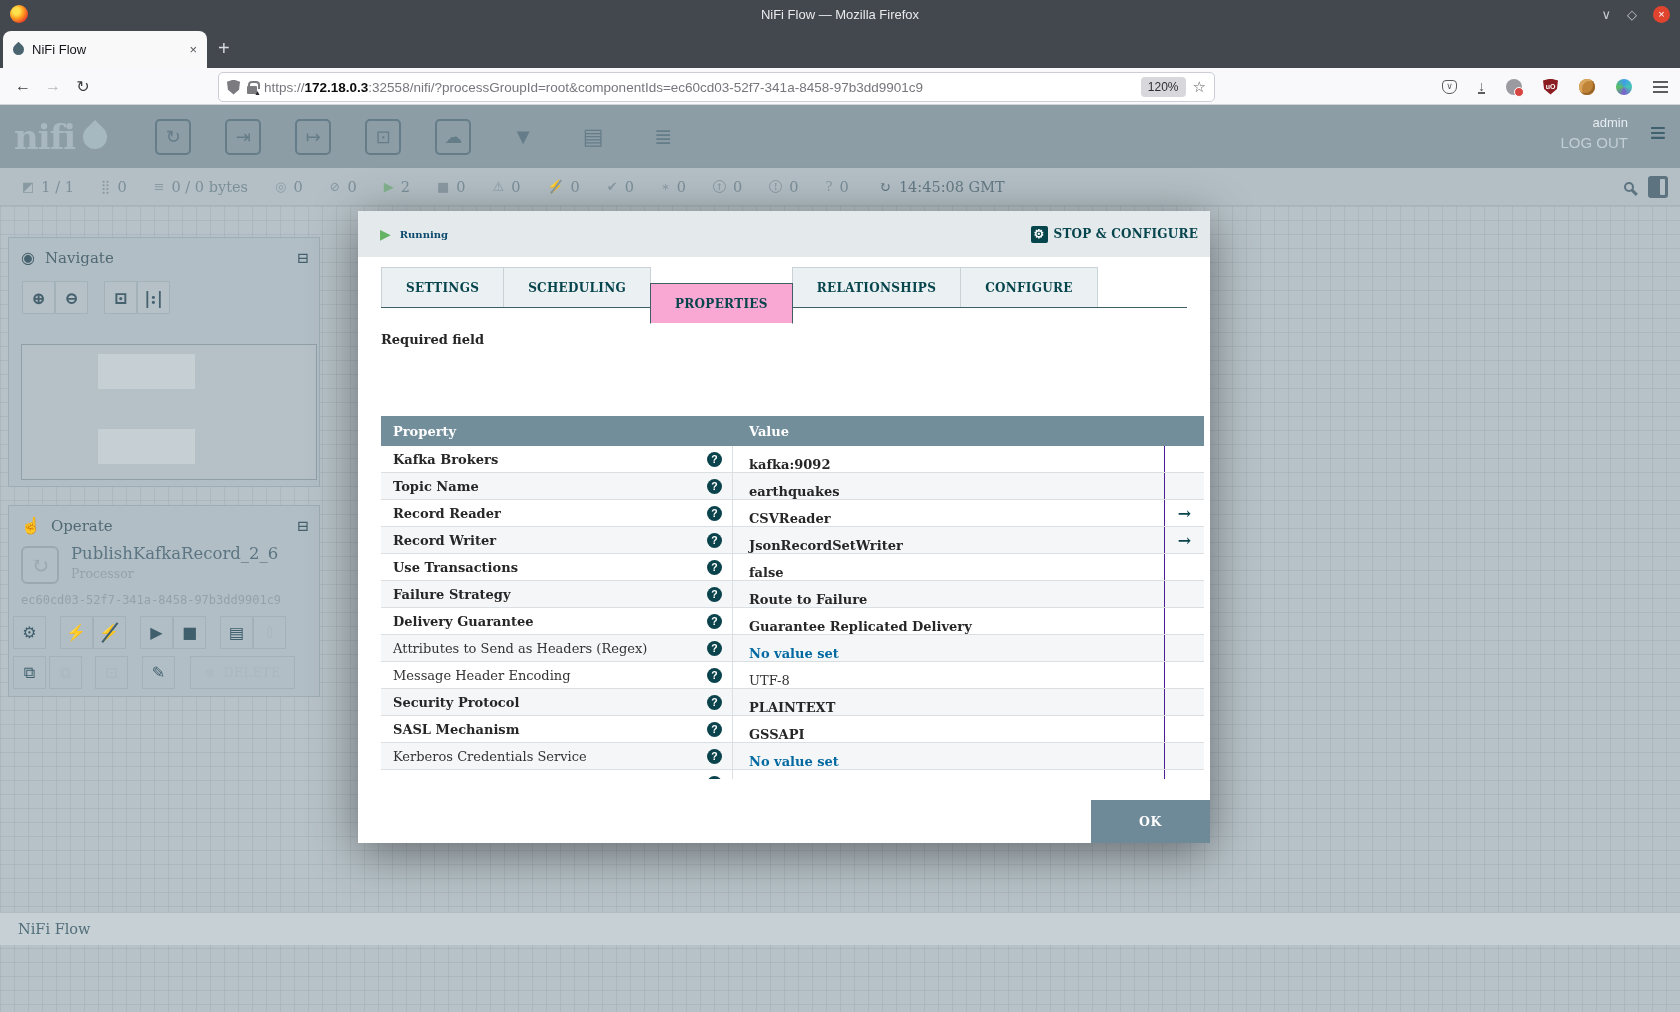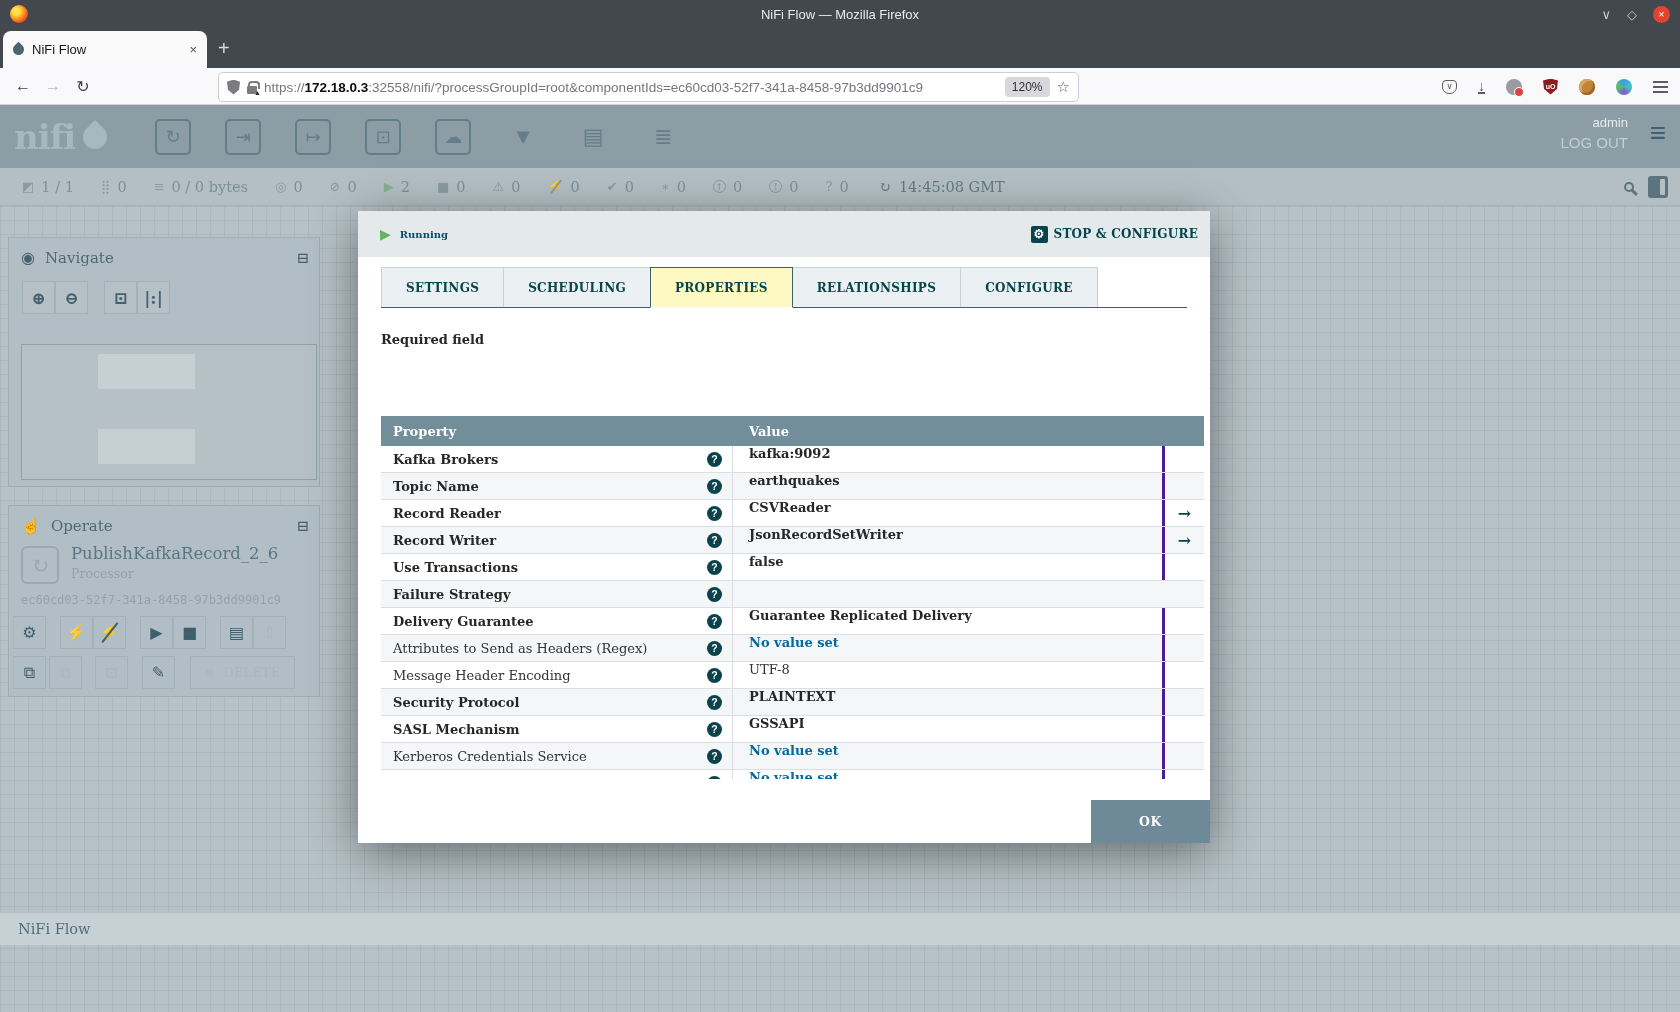--- a/index.html
+++ b/index.html
@@ -19,21 +19,21 @@
          display:flex; align-items:center; padding:0 10px; gap:8px; }
   .tab-title { flex:1; font-size:13px; color:#15141a; }
   .tab-close { color:#55565a; font-size:13px; }
   .new-tab { position:absolute; left:218px; top:8px; color:#d8d9dd; font-size:20px; line-height:24px; }
   .favicon-drop { width:11px; height:11px; background:#4b6570; border-radius:0 50% 50% 50%; transform:rotate(45deg); position:relative; }
 
   .navbar { position:absolute; left:0; top:68px; width:100%; height:37px; background:#f9f9fb; border-bottom:1px solid #d4d4d8; display:flex; align-items:center; }
   .nav-btn { font-size:16px; color:#3f4043; width:30px; text-align:center; }
   .nav-btn.disabled { color:#b9babd; }
   .nav-back{ margin-left:8px; }
-  .urlbar { position:absolute; left:218px; top:4px; width:861px; height:29px; background:#fff; border:1px solid #ccced7; border-radius:5px;
+  .urlbar { position:absolute; left:218px; top:4px; width:997px; height:29px; background:#fff; border:1px solid #ccced7; border-radius:5px;
             display:flex; align-items:center; padding:14px 8px; gap:7px; }
   .shield-icon { width:13px; height:15px; background:#7b7b80; clip-path:polygon(50% 0,100% 15%,93% 68%,50% 100%,7% 68%,0 15%); }
   .lock-icon { width:10px; height:8px; background:#7b7b80; border-radius:1px; position:relative; margin-top:5px; }
   .lock-icon::before { content:""; position:absolute; top:-5px; left:1px; width:8px; height:6px; border:2px solid #7b7b80; border-bottom:none; border-radius:4px 4px 0 0; }
   .lock-icon::after { content:"▲"; position:absolute; right:-4px; bottom:-2px; font-size:7px; color:#2b2b2e; }
   .url-text { font-size:13.5px; color:#76767c; white-space:nowrap; flex:1; }
   .url-host { color:#0c0c0d; font-weight:bold; }
   .zoom-chip { background:#d8d8dc; border-radius:4px; font-size:12px; color:#2f2f33; padding:3px 7px; }
   .star-icon { font-size:15px; color:#5b5b60; }
   .nav-right { position:absolute; right:12px; top:0; height:37px; display:flex; align-items:center; gap:21px; }
@@ -120,37 +120,37 @@
   .dlg-title { color:#fff; font-size:20px; font-weight:bold; margin-left:22px; letter-spacing:.3px; }
   .dlg-statusrow { height:46px; background:#e4e9ec; display:flex; align-items:center; padding:0 12px 0 22px; }
   .run-icon { color:#64b264; font-size:14px; margin-right:9px; }
   .run-label { color:#0c4a6e; font-size:10px; font-weight:bold; }
   .dlg-action { margin-left:auto; display:flex; align-items:center; gap:6px; color:#07454d; font-size:12px; font-weight:bold; letter-spacing:.2px; }
   .action-gear { width:17px; height:17px; background:#07454d; color:#fff; font-size:12px; display:flex; align-items:center; justify-content:center; border-radius:2px; }
 
   .dlg-tabs { display:flex; margin:10px 23px 0 23px; border-bottom:1px solid #3f5e66; height:41px; }
   .dlg-tab { padding:0 24px; line-height:40px; font-size:12px; font-weight:bold; color:#07454d; letter-spacing:.3px;
              background:#ebf0f2; border:1px solid #c9d2d6; border-bottom:none; margin-right:-1px; }
-  .dlg-tab.active { background:#fef9c3; border:1px solid #3f5e66; border-bottom:1px solid #fff; position:relative; top:0px; margin-bottom:-1px; }
+  .dlg-tab.active { background:#f9a8d4; border:1px solid #3f5e66; border-bottom:1px solid #fff; position:relative; top:16px; margin-bottom:-1px; }
 
   .req-label { margin:24px 0 0 23px; font-size:13px; font-weight:bold; color:#262626; }
 
   .ptable { position:absolute; left:23px; top:205px; width:823px; }
   .pt-header { height:30px; background:#728e9b; color:#fff; font-size:13px; font-weight:bold; display:flex; align-items:center; }
   .pt-h-prop { width:352px; padding-left:12px; }
   .pt-h-val { padding-left:16px; }
   .pt-rows { height:333px; overflow:hidden; }
   .prow { height:27px; display:flex; align-items:center; border-bottom:1px solid #d9dfe2; font-size:13px; color:#333; background:#fff; }
   .prow:nth-child(even) { background:#f4f6f7; }
   .pc-prop { width:352px; display:flex; align-items:center; height:100%; border-right:1px solid #d9dfe2; padding-left:12px; }
   .pc-prop .pname { flex:1; }
   .prow.required .pname, .prow.required .pval { font-weight:bold; color:#262626; }
   .help { width:15px; height:15px; min-width:15px; border-radius:50%; background:#0a434c; color:#fff; font-size:10.5px; font-weight:bold;
           display:flex; align-items:center; justify-content:center; margin-right:10px; font-family:"Liberation Sans",sans-serif; }
-  .pc-val { width:432px; height:100%; display:flex; align-items:flex-start; padding-left:16px; border-right:3px solid #4c1d95; }
+  .pc-val { width:432px; height:100%; display:flex; align-items:flex-end; padding-left:16px; border-right:1px solid #4c1d95; }
   .pval.unset { color:#0369a1; font-weight:bold; }
   .pc-goto { flex:1; height:100%; display:flex; align-items:center; justify-content:center; color:#0a434c; font-size:16px; font-weight:bold; }
   .ok-btn { position:absolute; right:0; bottom:0; width:119px; height:43px; background:#6e8998; color:#fff; font-size:12.5px; font-weight:bold;
             display:flex; align-items:center; justify-content:center; letter-spacing:.6px; }
 </style>
 </head>
 <body>
 
 <div class="screen">
 
@@ -454,20 +454,23 @@
             <div class="pc-val">
               <span class="pval">false</span>
             </div>
             <div class="pc-goto"></div>
           </div>
           <div class="prow required">
             <div class="pc-prop">
               <span class="pname">Failure Strategy</span>
               <span class="help">?</span>
             </div>
+            <div class="pc-val">
+              <span class="pval">Route to Failure</span>
+            </div>
             <div class="pc-goto"></div>
           </div>
           <div class="prow required">
             <div class="pc-prop">
               <span class="pname">Delivery Guarantee</span>
               <span class="help">?</span>
             </div>
             <div class="pc-val">
               <span class="pval">Guarantee Replicated Delivery</span>
             </div>

